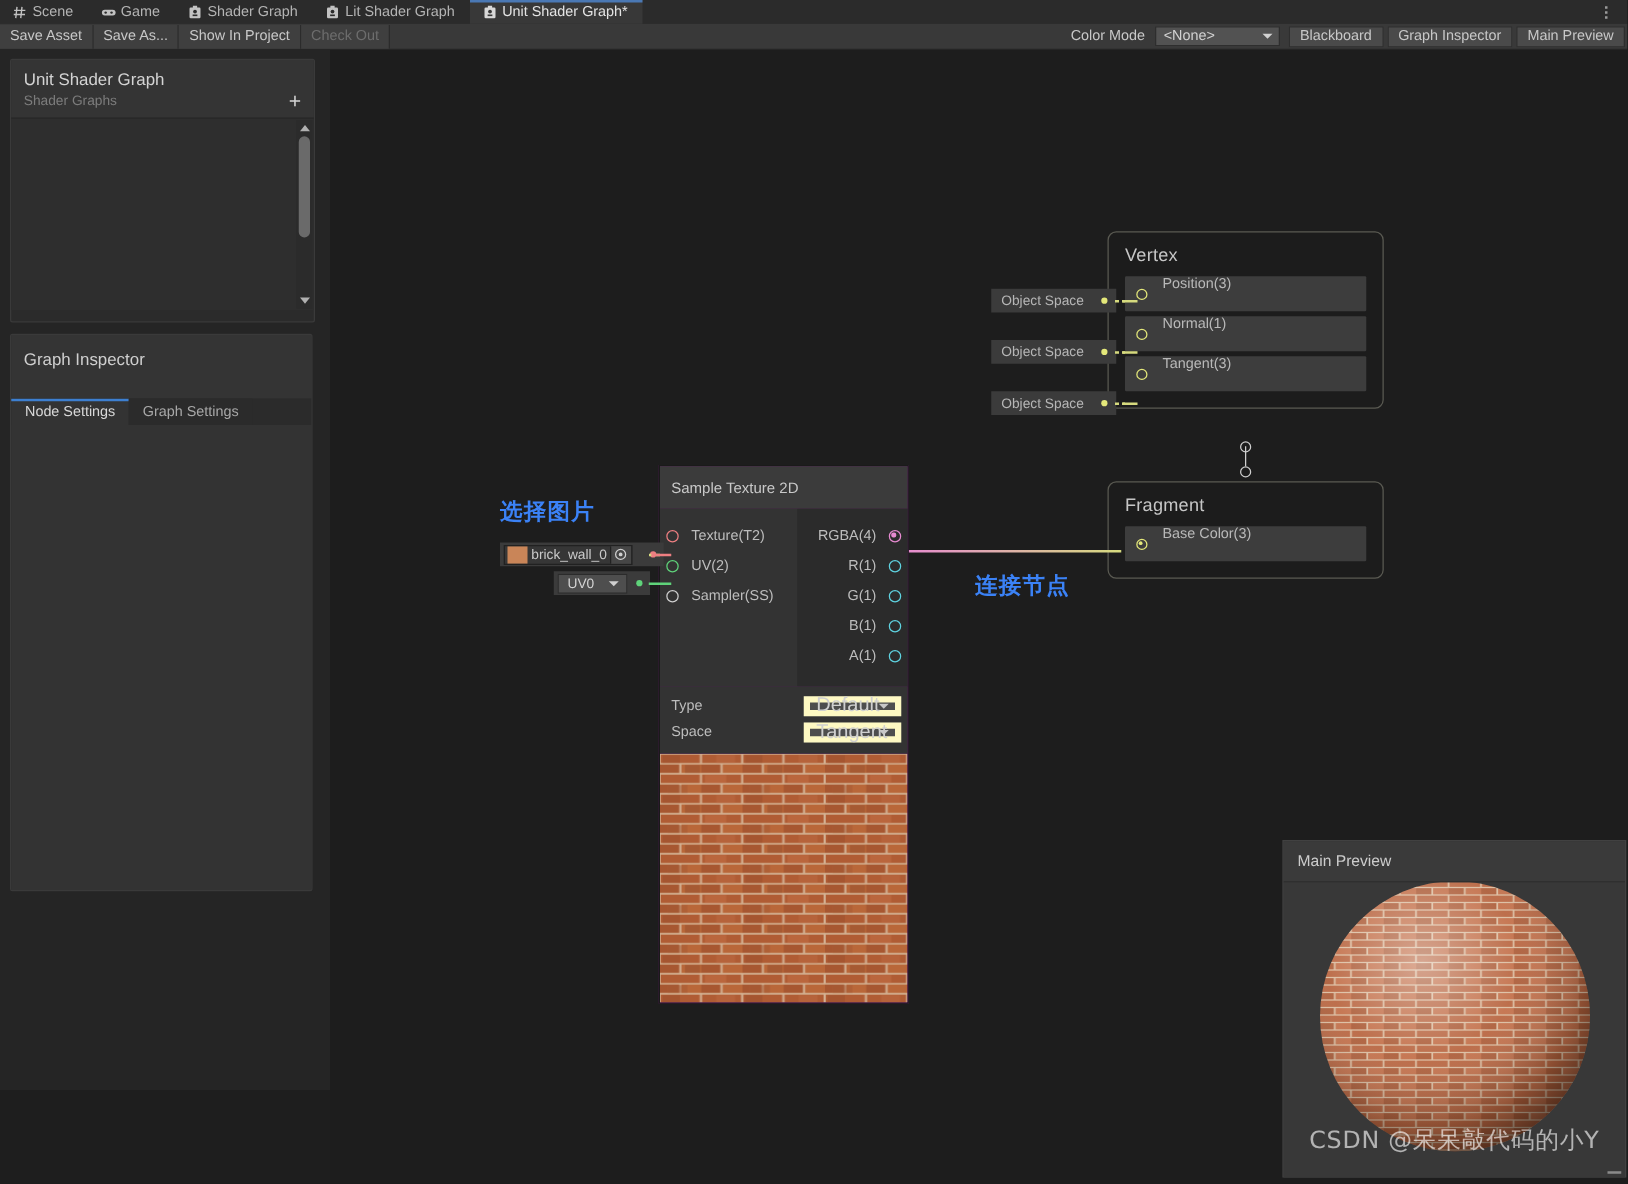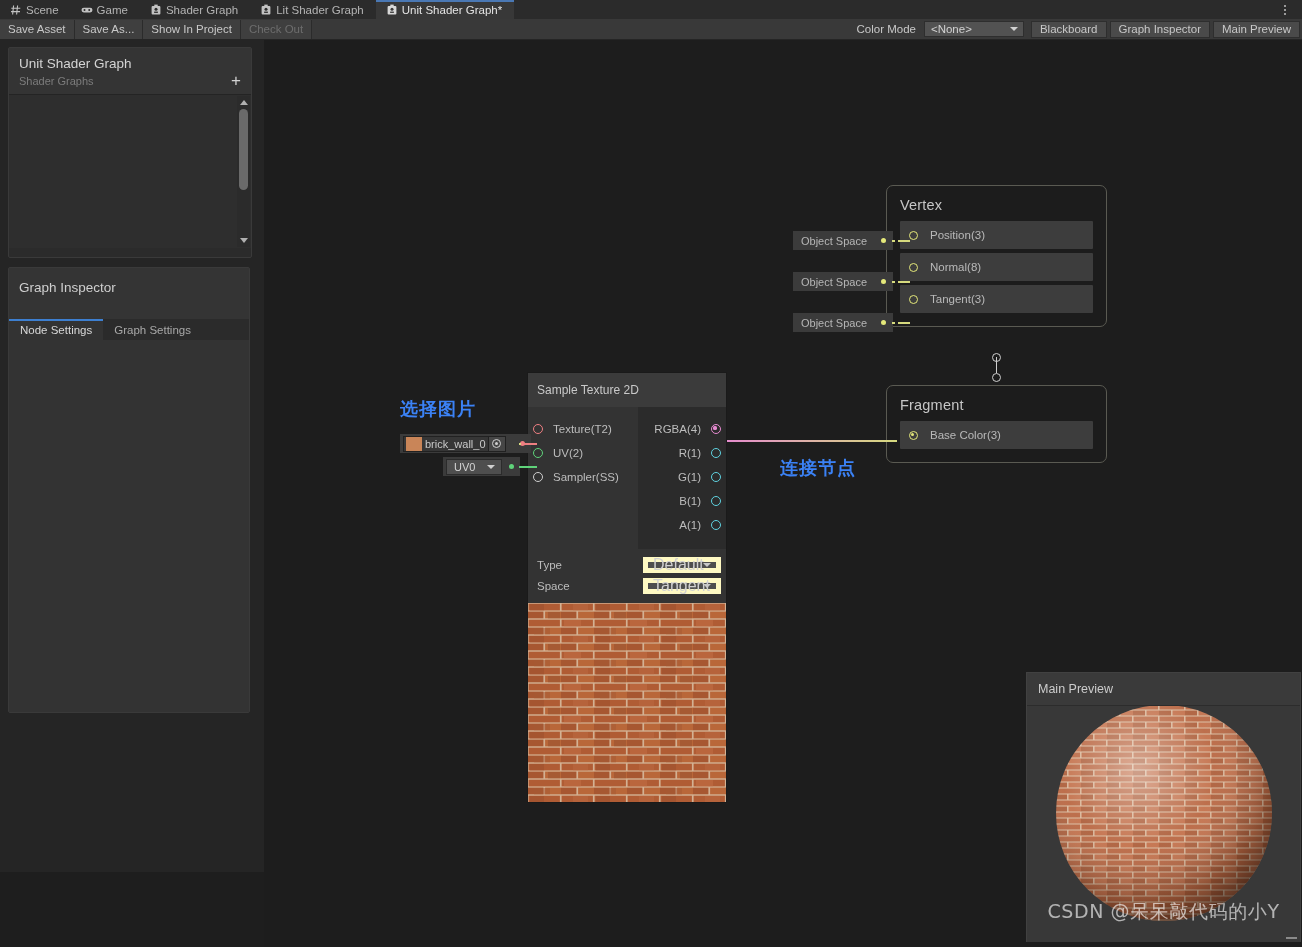--- a/index.html
+++ b/index.html
@@ -122,21 +122,21 @@
 
   
   .node { position: absolute; }
   .ctx-node {
     background: #1c1c1c; border: 1px solid #5a5a52; border-radius: 7px;
     padding: 11px 13px 13px 13px;
   }
   .ctx-title { font-size: 14.5px; color: #c6c6c6; margin-bottom: 8px; letter-spacing: .2px; }
   .ctx-block {
     height: 28px; background: #3d3d3d; border-radius: 1px;
-    display: flex; align-items: center; padding-left: 30px;
+    display: flex; align-items: flex-start; padding-left: 30px;
     font-size: 11.5px; color: #b9b9b9; margin-bottom: 4px; position: relative;
   }
   .ctx-block:last-child { margin-bottom: 0; }
   .port-ring {
     position: absolute; left: 9px; top: 50%; margin-top: -4.5px;
     width: 9px; height: 9px; border-radius: 50%;
     border: 1.6px solid #e4e87a; box-sizing: border-box;
   }
   .port-ring.filled::after {
     content: ""; position: absolute; left: 1.4px; top: 1.4px;
@@ -389,21 +389,21 @@
   </div>
 
   <div class="node ctx-node" style="left:886px; top:185px; width:221px;">
     <div class="ctx-title">Vertex</div>
     <div class="ctx-block">
       <span class="port-ring"></span>
       <span>Position(3)</span>
     </div>
     <div class="ctx-block">
       <span class="port-ring"></span>
-      <span>Normal(8)</span>
+      <span>Normal(1)</span>
     </div>
     <div class="ctx-block">
       <span class="port-ring"></span>
       <span>Tangent(3)</span>
     </div>
   </div>
 
   <div class="space-pill" style="left:793px; top:231px; width:100px;">
     <span>Object Space</span>
     <span class="dot"></span>

